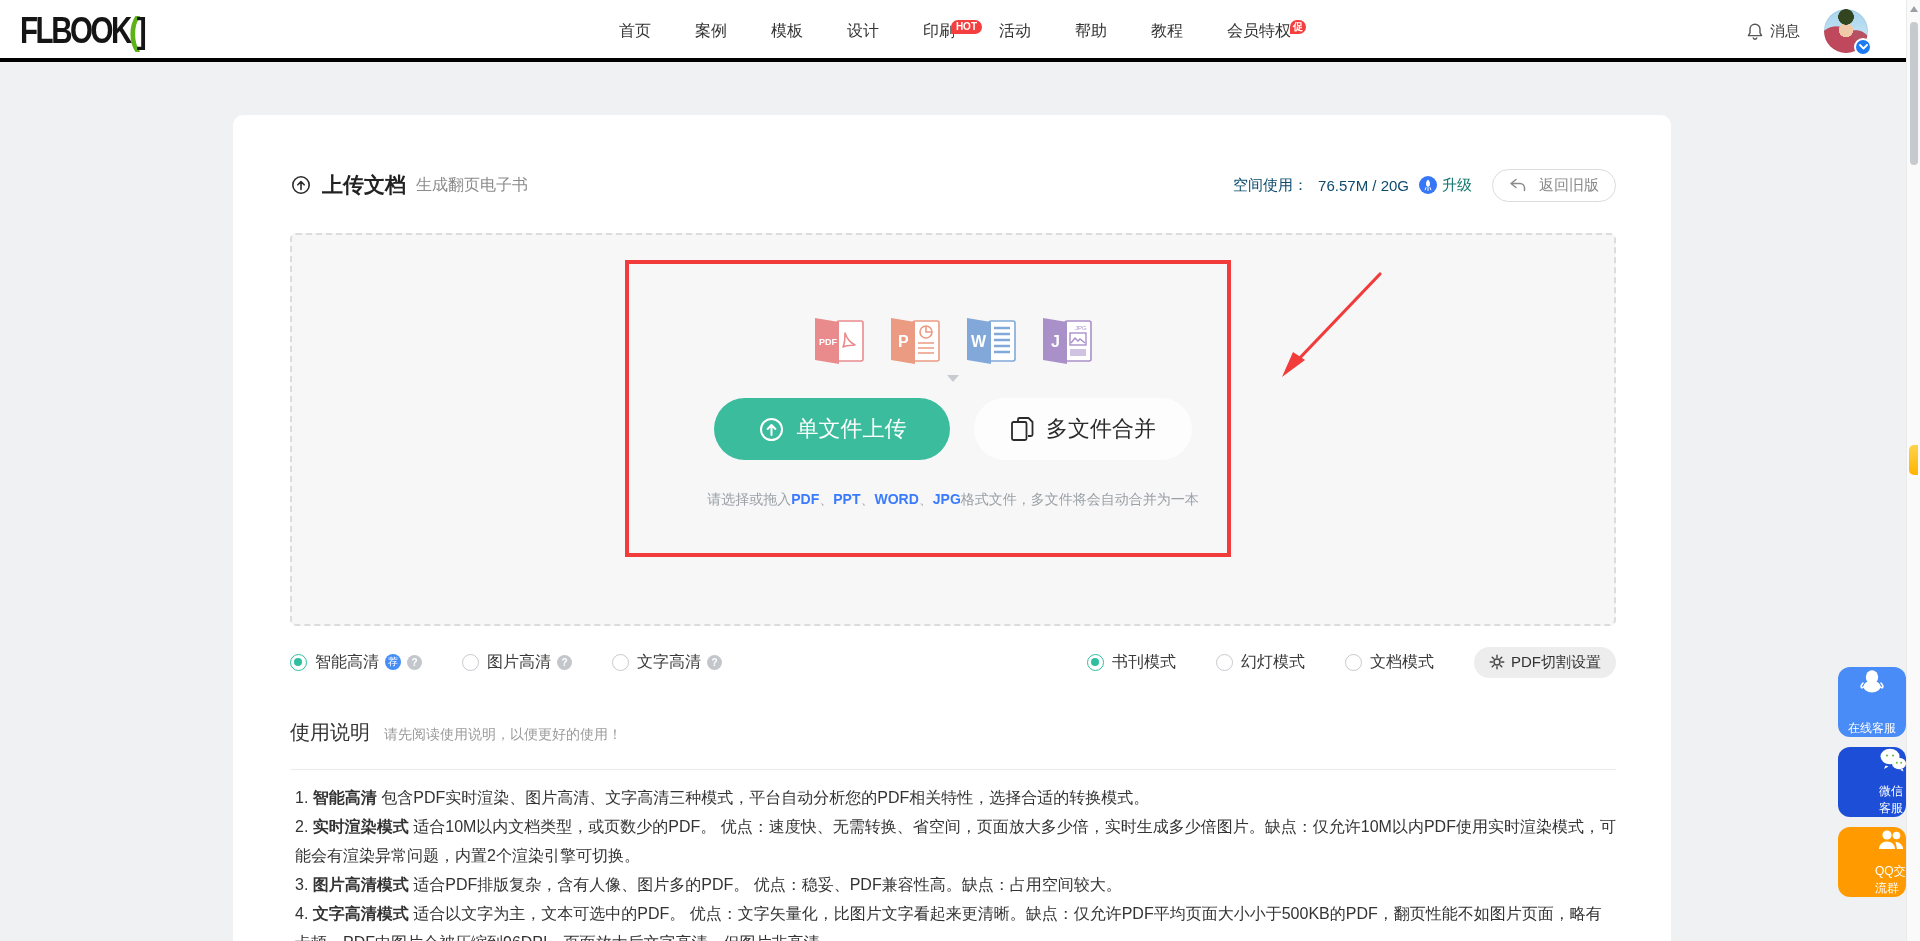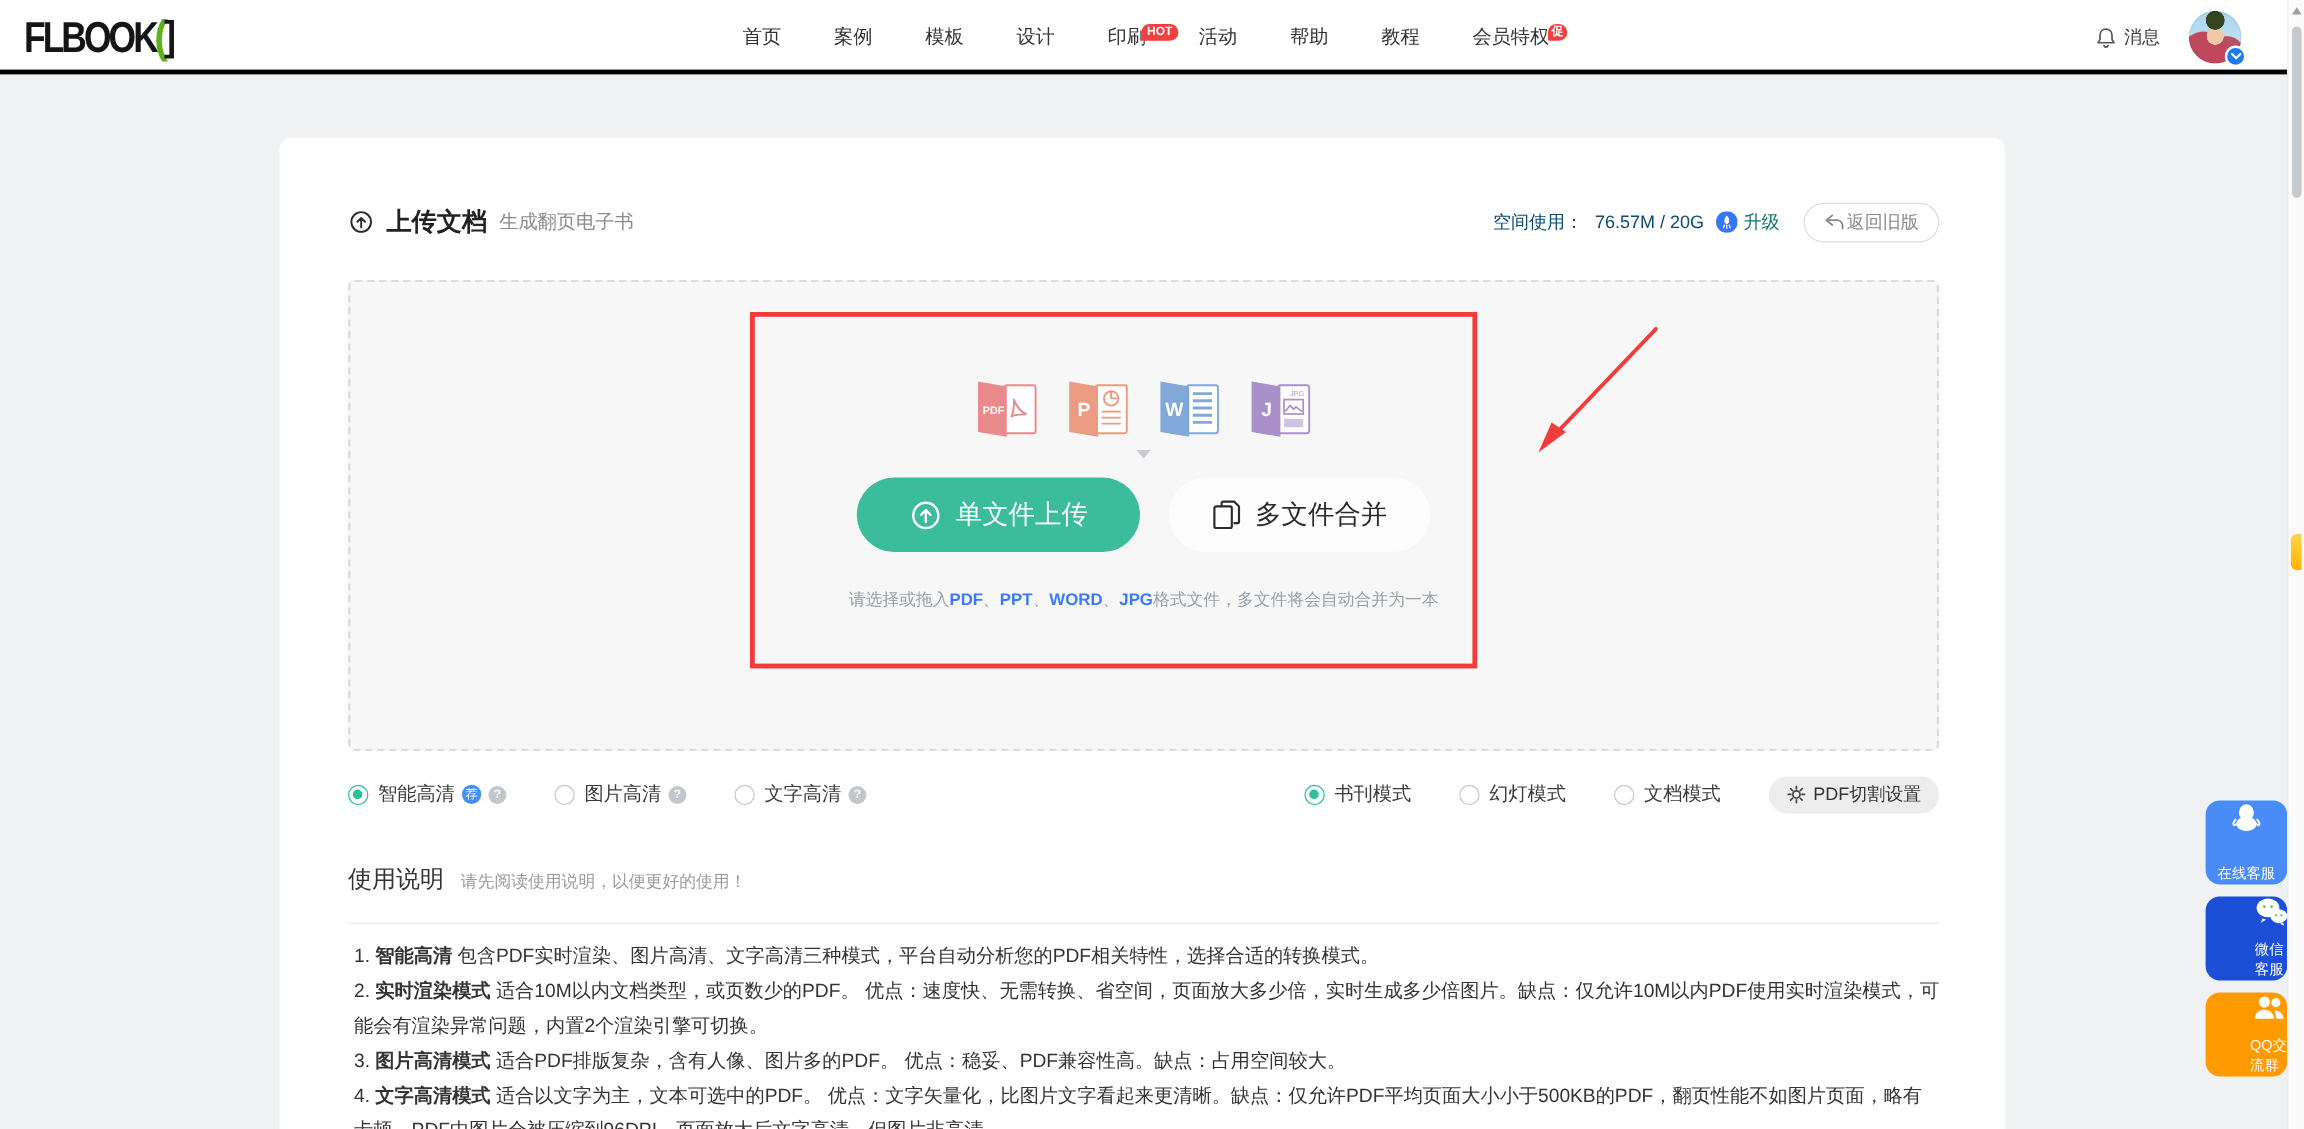--- a/index.html
+++ b/index.html
@@ -37,21 +37,21 @@
 
   
   .card { position:absolute; left:233px; top:115px; width:1438px; height:900px; background:#fff; border-radius:10px; }
 
   .card-head { position:absolute; left:57px; right:55px; top:52px; height:36px; display:flex; align-items:center; }
   .ch-title { font-size:21px; font-weight:700; color:#222; margin-left:10px; }
   .ch-sub { font-size:16px; color:#8b8b8b; margin-left:10px; }
   .ch-right { margin-left:auto; display:flex; align-items:center; gap:10px; }
   .space-txt { font-size:15px; color:#0c4a6e; }
   .upgrade { display:flex; align-items:center; gap:5px; font-size:15px; color:#0f766e; cursor:pointer; }
-  .btn-old { display:flex; align-items:center; gap:2px; height:33px; padding:0 16px; border:1px solid #dcdcdc; border-radius:17px; background:#fff; font-size:15px; color:#8a8a8a; cursor:pointer; margin-left:10px; }
+  .btn-old { display:flex; align-items:center; gap:13px; height:33px; padding:0 16px; border:1px solid #dcdcdc; border-radius:17px; background:#fff; font-size:15px; color:#8a8a8a; cursor:pointer; margin-left:10px; }
 
   .dropzone { position:absolute; left:57px; top:118px; width:1326px; height:393px; background:#f7f7f8; border:2px dashed #dcdcdc; border-radius:6px; display:flex; flex-direction:column; align-items:center; cursor:pointer; }
   .file-icons { margin-top:82px; display:flex; gap:20px; }
   .caret { margin-top:10px; width:0; height:0; border-left:6px solid transparent; border-right:6px solid transparent; border-top:7px solid #c8cbd0; }
   .btn-row { margin-top:16px; display:flex; gap:24px; align-items:center; }
   .btn-green { width:236px; height:62px; border:none; border-radius:31px; background:#3bbc9c; color:#fff; font-size:22px; display:flex; align-items:center; justify-content:center; gap:12px; cursor:pointer; font-family:inherit; }
   .btn-white { width:218px; height:62px; border:none; border-radius:31px; background:#fdfdfd; color:#2b2b2b; font-size:22px; display:flex; align-items:center; justify-content:center; gap:12px; cursor:pointer; font-family:inherit; }
   .hint { margin-top:31px; font-size:14px; color:#9aa0a6; }
   .hint b { color:#3a7bfd; font-weight:700; }
 

